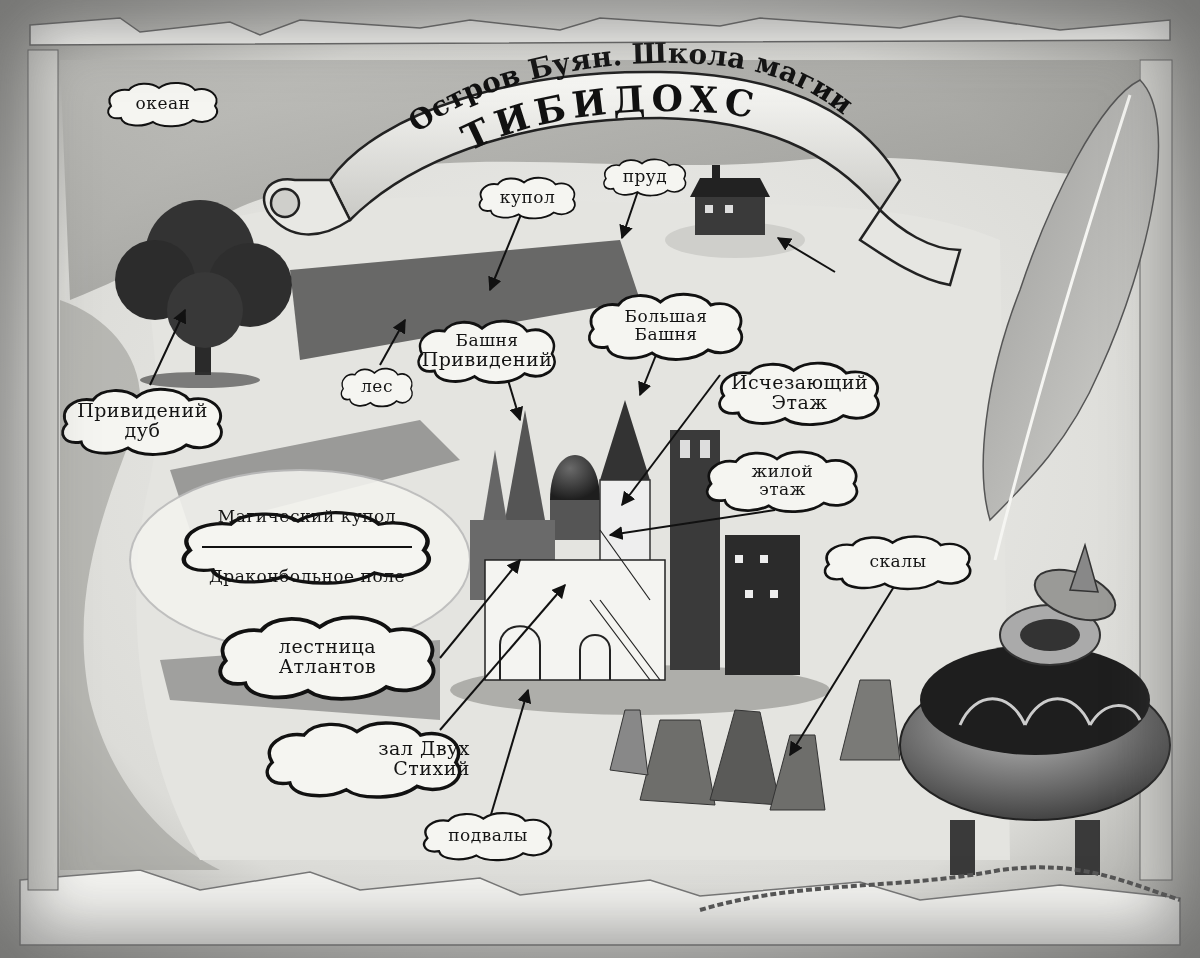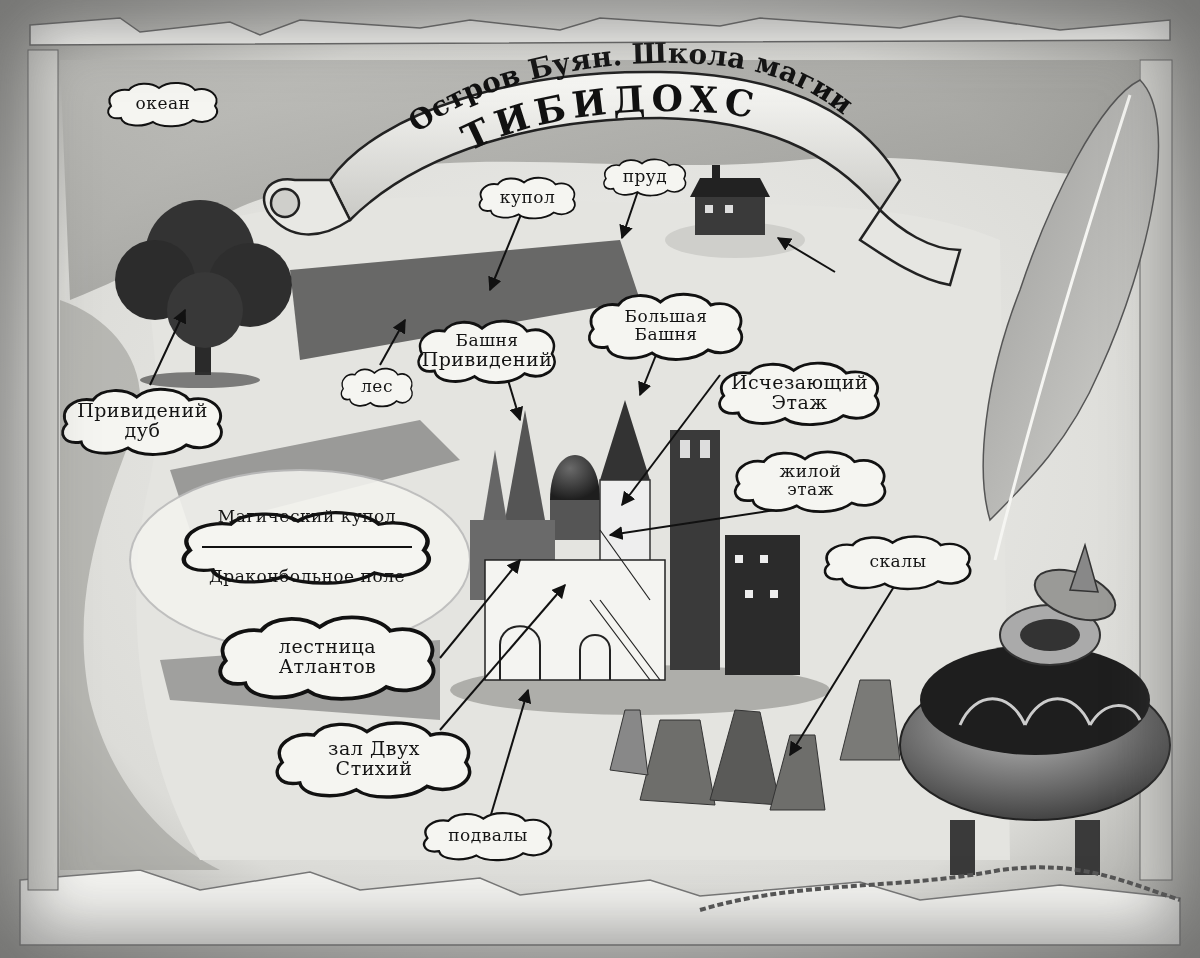--- a/index.html
+++ b/index.html
@@ -268,21 +268,21 @@
   </div>
 
   <div class="label" style="left:712px;top:359px;width:175px;height:68px;">
     <svg class="cloud" viewBox="0 0 120 48" preserveAspectRatio="none">
         <path d="M8,26 C2,16 14,8 26,10 C32,2 48,2 56,8 C66,0 86,2 92,10 C106,6 118,16 112,26 C120,36 104,46 90,40 C80,48 58,48 50,42 C38,48 20,46 18,38 C6,40 2,32 8,26 Z" fill="#f5f5f1" stroke="#111" stroke-width="2"></path>
       </svg>
     <span class="big">Исчезающий</span>
     <span class="big">Этаж</span>
   </div>
 
-  <div class="label" style="left:728px;top:448px;width:165px;height:66px;justify-content:center;">
+  <div class="label" style="left:700px;top:448px;width:165px;height:66px;justify-content:center;">
     <svg class="cloud" viewBox="0 0 120 48" preserveAspectRatio="none">
         <path d="M8,26 C2,16 14,8 26,10 C32,2 48,2 56,8 C66,0 86,2 92,10 C106,6 118,16 112,26 C120,36 104,46 90,40 C80,48 58,48 50,42 C38,48 20,46 18,38 C6,40 2,32 8,26 Z" fill="#f5f5f1" stroke="#111" stroke-width="2"></path>
       </svg>
     <span>жилой</span>
     <span>этаж</span>
   </div>
 
   <div class="label" style="left:172px;top:508px;width:270px;height:78px;justify-content:space-between;">
     <svg class="cloud" viewBox="0 0 120 48" preserveAspectRatio="none">
         <path d="M8,26 C2,16 14,8 26,10 C32,2 48,2 56,8 C66,0 86,2 92,10 C106,6 118,16 112,26 C120,36 104,46 90,40 C80,48 58,48 50,42 C38,48 20,46 18,38 C6,40 2,32 8,26 Z" fill="#f5f5f1" stroke="#111" stroke-width="2"></path>
@@ -300,21 +300,21 @@
   </div>
 
   <div class="label" style="left:210px;top:612px;width:235px;height:90px;">
     <svg class="cloud" viewBox="0 0 120 48" preserveAspectRatio="none">
         <path d="M8,26 C2,16 14,8 26,10 C32,2 48,2 56,8 C66,0 86,2 92,10 C106,6 118,16 112,26 C120,36 104,46 90,40 C80,48 58,48 50,42 C38,48 20,46 18,38 C6,40 2,32 8,26 Z" fill="#f5f5f1" stroke="#111" stroke-width="2"></path>
       </svg>
     <span class="big">лестница</span>
     <span class="big">Атлантов</span>
   </div>
 
-  <div class="label" style="left:268px;top:718px;width:212px;height:82px;">
+  <div class="label" style="left:258px;top:718px;width:212px;height:82px;align-items:flex-end;">
     <svg class="cloud" viewBox="0 0 120 48" preserveAspectRatio="none">
         <path d="M8,26 C2,16 14,8 26,10 C32,2 48,2 56,8 C66,0 86,2 92,10 C106,6 118,16 112,26 C120,36 104,46 90,40 C80,48 58,48 50,42 C38,48 20,46 18,38 C6,40 2,32 8,26 Z" fill="#f5f5f1" stroke="#111" stroke-width="2"></path>
       </svg>
     <span class="big">зал Двух</span>
     <span class="big">Стихий</span>
   </div>
 
   <div class="label" style="left:418px;top:810px;width:140px;height:52px;">
     <svg class="cloud" viewBox="0 0 120 48" preserveAspectRatio="none">
         <path d="M8,26 C2,16 14,8 26,10 C32,2 48,2 56,8 C66,0 86,2 92,10 C106,6 118,16 112,26 C120,36 104,46 90,40 C80,48 58,48 50,42 C38,48 20,46 18,38 C6,40 2,32 8,26 Z" fill="#f5f5f1" stroke="#111" stroke-width="2"></path>

